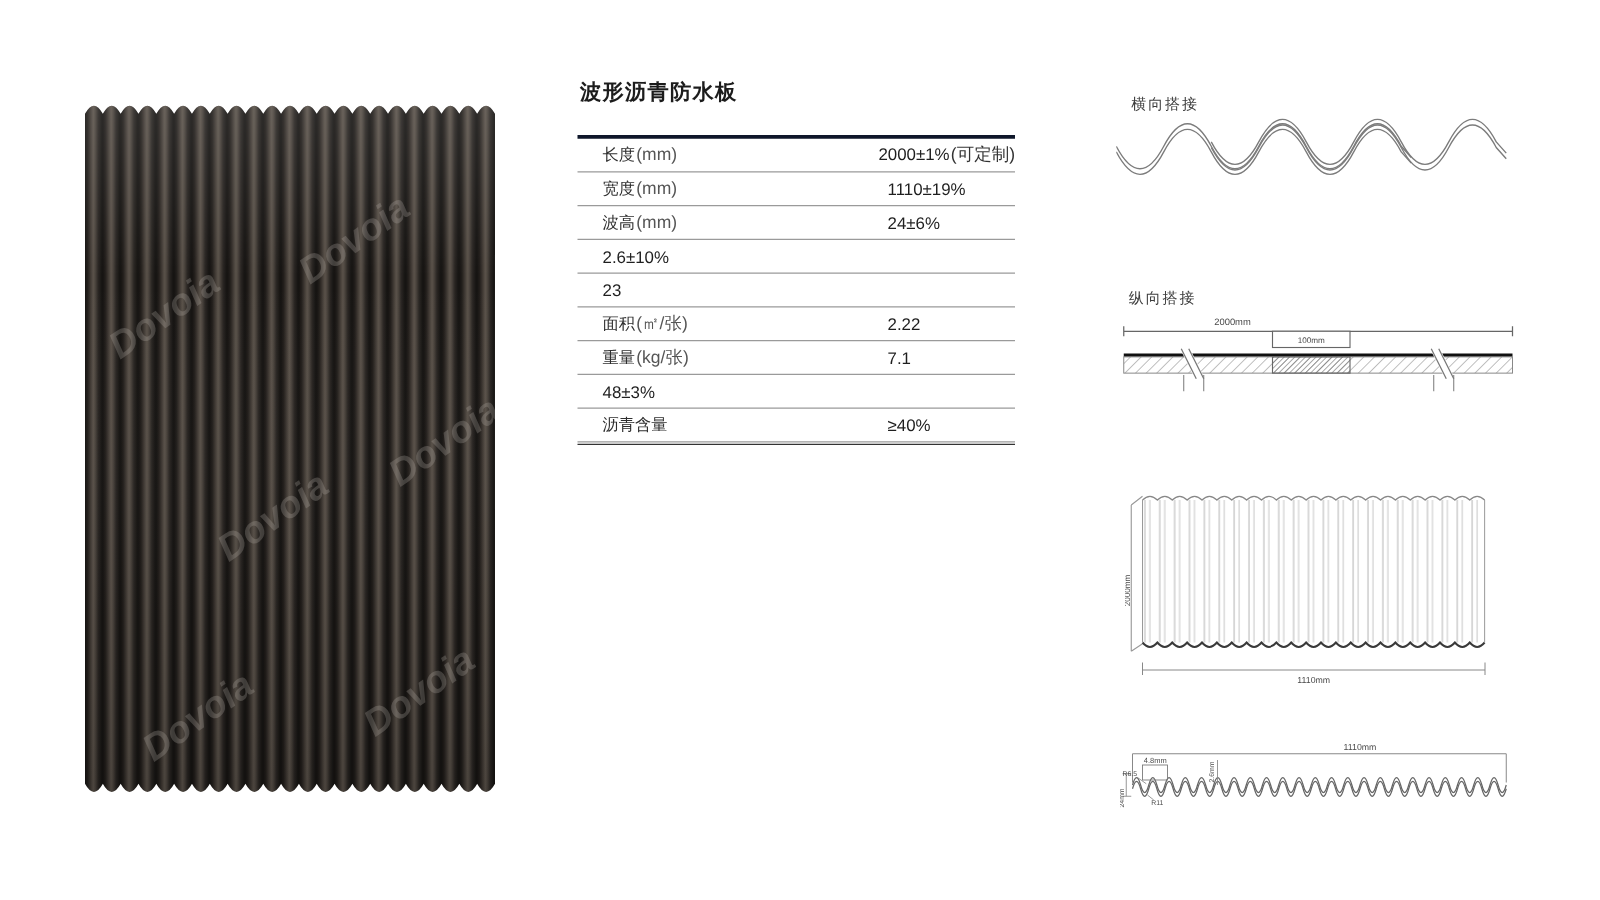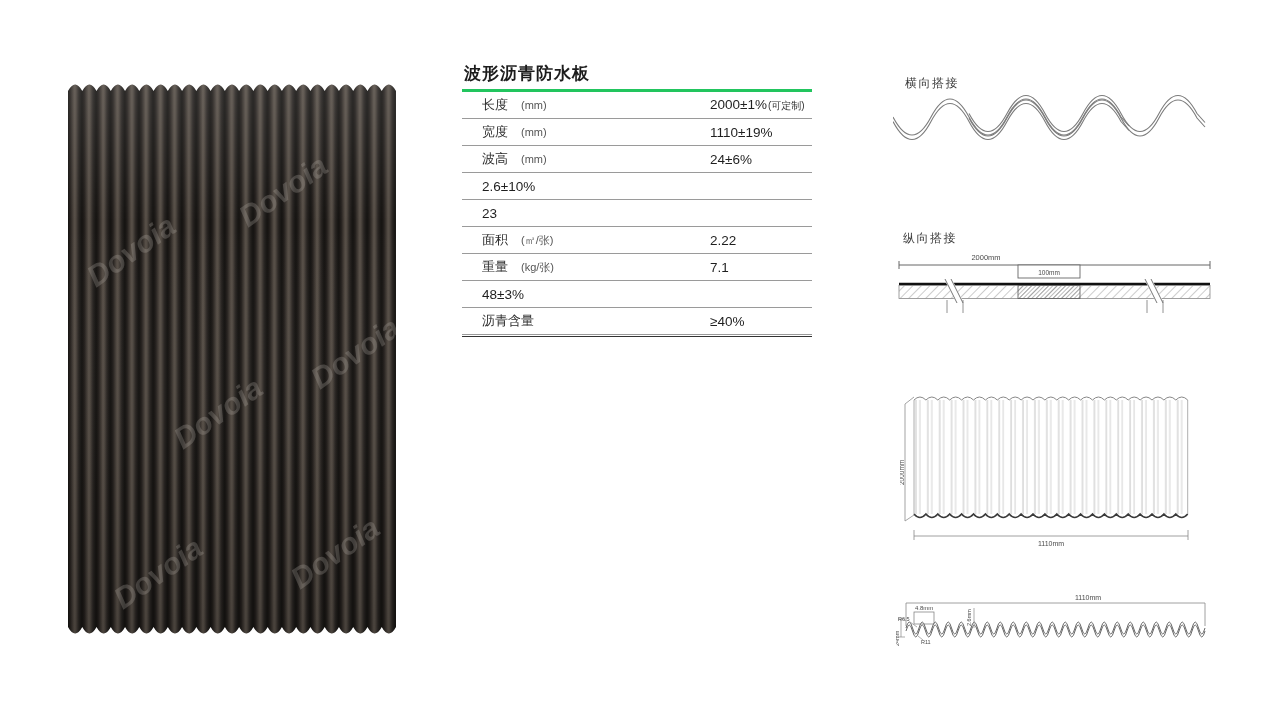--- a/index.html
+++ b/index.html
@@ -6,29 +6,29 @@
   html,body { width:1280px; height:720px; background:#ffffff; overflow:hidden;
               font-family:"Liberation Sans","DejaVu Sans",sans-serif; }
   .page { position:relative; width:1280px; height:720px; background:#fff; }
 
   
   .photo { position:absolute; left:68px; top:78px; width:328px; height:562px; }
 
   
   .spec { position:absolute; left:462px; top:62px; width:350px; }
   .spec-title { font-size:17px; font-weight:bold; color:#1c1c1c; letter-spacing:1px;
-                padding:0 0 4px 2px; border-bottom:3px solid #22c55e; }
+                padding:0 0 23px 2px; border-bottom:3px solid #0f172a; }
   .spec-row { display:flex; align-items:center; height:27px;
               border-bottom:1px solid #9a9a9a; padding-left:20px; }
   .spec-row:last-of-type { border-bottom:1px solid #555; }
   .spec-dbl { height:2px; border-bottom:1.5px solid #333; }
   .spec-label { width:228px; font-size:13px; color:#2e2e2e; white-space:nowrap; }
-  .spec-unit { font-size:11px; color:#555; margin-left:13px; }
+  .spec-unit { font-size:14px; color:#555; margin-left:1px; }
   .spec-value { font-size:13.5px; color:#1f1f1f; white-space:nowrap; }
-  .spec-note { font-size:10px; color:#333; margin-left:1px; }
+  .spec-note { font-size:14px; color:#333; margin-left:1px; }
 
   
   .diag-title { position:absolute; font-size:12px; color:#3d3d3d; letter-spacing:1.5px; }
   .dt-lateral { left:905px; top:75px; }
   .dt-longitudinal { left:903px; top:230px; }
   .dsvg { position:absolute; }
   .d-lateral { left:893px; top:88px; }
   .d-longitudinal { left:897px; top:250px; }
   .d-plan { left:900px; top:390px; }
   .d-profile { left:896px; top:584px; }

